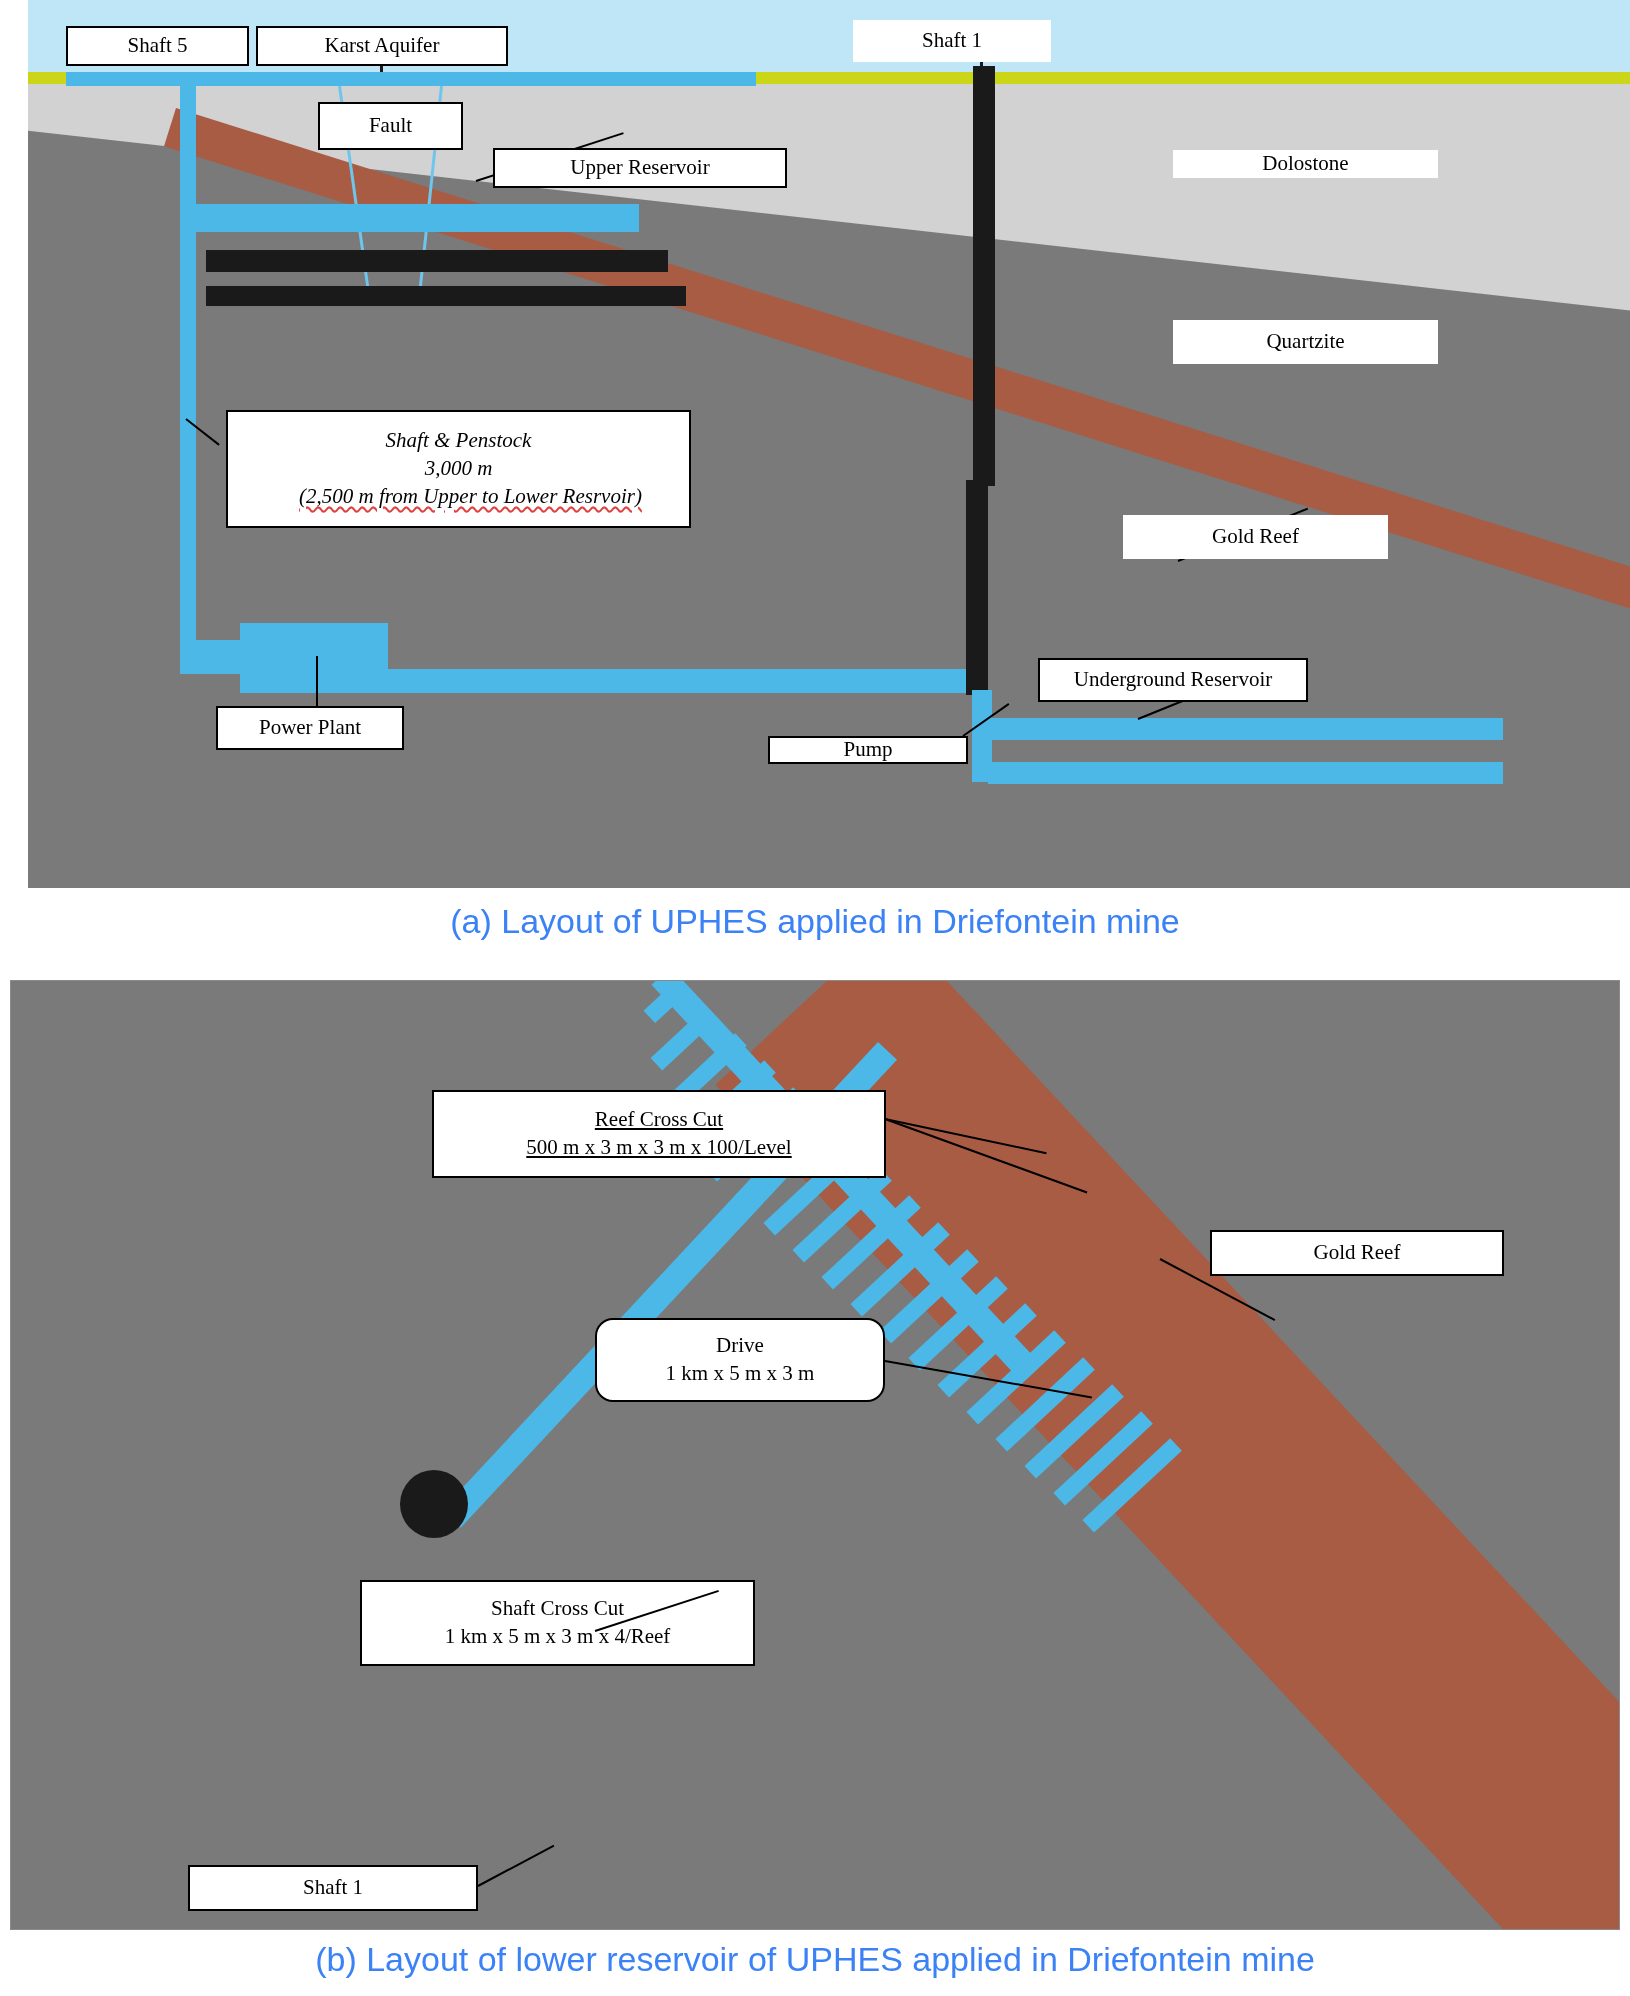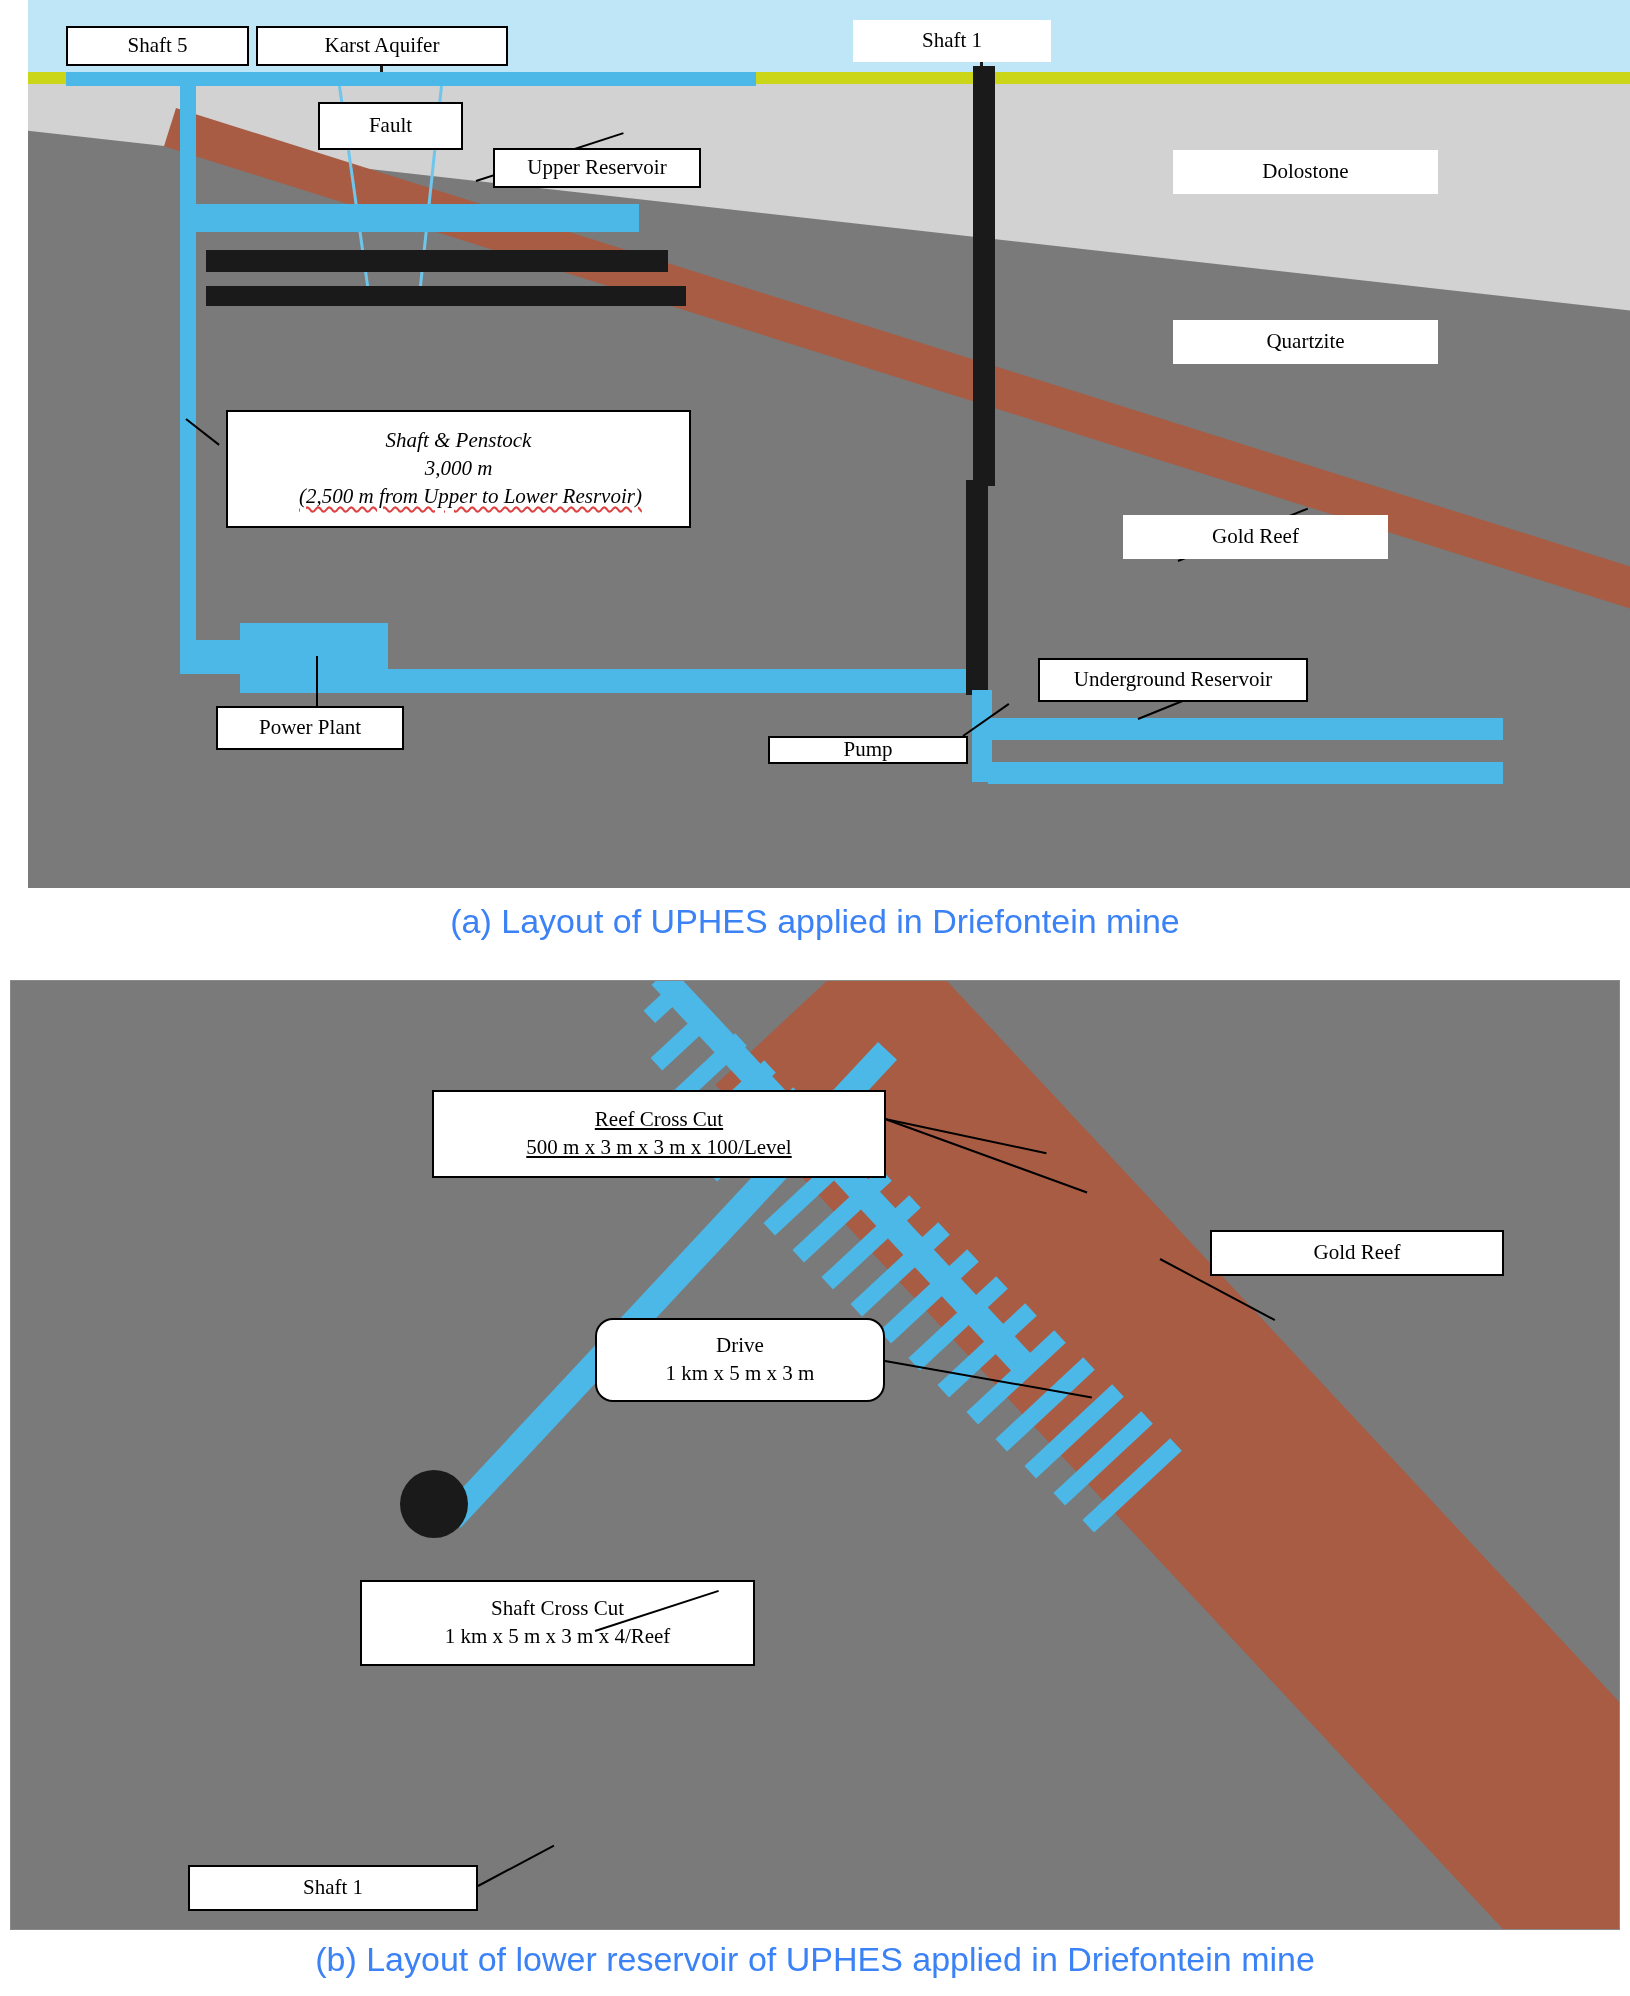--- a/index.html
+++ b/index.html
@@ -239,27 +239,27 @@
 
   <div class="lbl" style="left:38px; top:26px; width:183px; height:40px;">
     <div class="lbl-l1">Shaft 5</div>
   </div>
   <div class="lbl" style="left:228px; top:26px; width:252px; height:40px;">
     <div class="lbl-l1">Karst Aquifer</div>
   </div>
   <div class="lbl" style="left:290px; top:102px; width:145px; height:48px;">
     <div class="lbl-l1">Fault</div>
   </div>
-  <div class="lbl" style="left:465px; top:148px; width:208px; height:40px;">
+  <div class="lbl" style="left:465px; top:148px; width:294px; height:40px;">
     <div class="lbl-l1">Upper Reservoir</div>
   </div>
   <div class="lbl noborder" style="left:825px; top:20px; width:198px; height:42px;">
     <div class="lbl-l1">Shaft 1</div>
   </div>
-  <div class="lbl noborder" style="left:1145px; top:150px; width:265px; height:44px;">
+  <div class="lbl noborder" style="left:1145px; top:150px; width:265px; height:28px;">
     <div class="lbl-l1">Dolostone</div>
   </div>
   <div class="lbl noborder" style="left:1145px; top:320px; width:265px; height:44px;">
     <div class="lbl-l1">Quartzite</div>
   </div>
   <div class="lbl noborder" style="left:1095px; top:515px; width:265px; height:44px;">
     <div class="lbl-l1">Gold Reef</div>
   </div>
   <div class="lbl" style="left:1010px; top:658px; width:270px; height:44px;">
     <div class="lbl-l1">Underground Reservoir</div>

